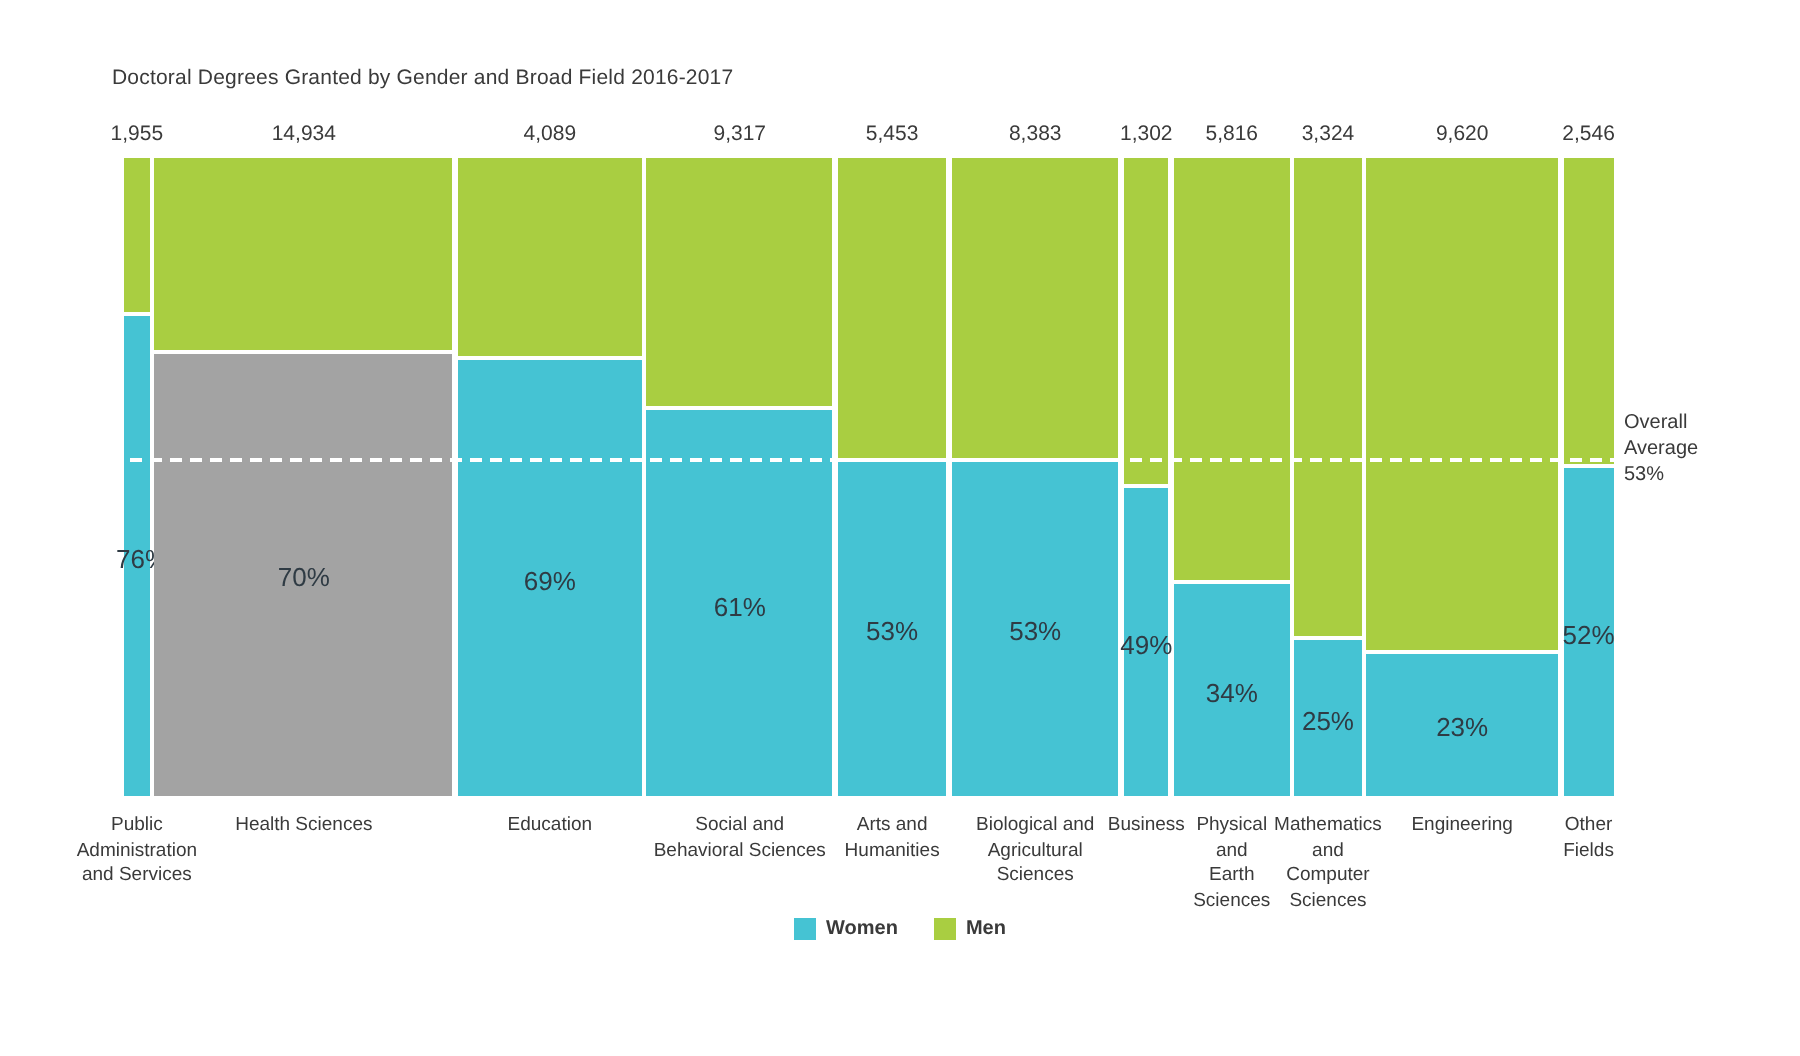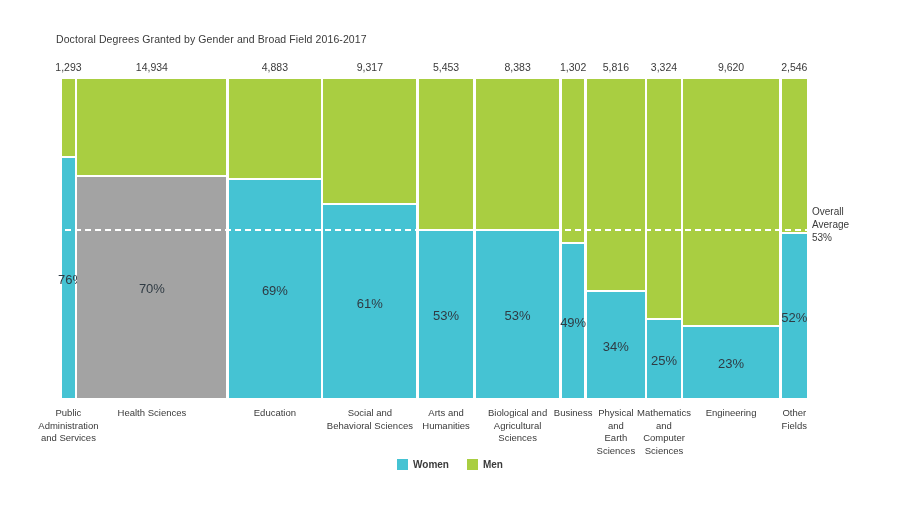--- a/index.html
+++ b/index.html
@@ -150,21 +150,21 @@
 
   <div id="chart-title">Doctoral Degrees Granted by Gender and Broad Field 2016-2017</div>
 
   <div id="plot">
 
   <div class="col" style="left: 0px; width: 12.9037px;">
         <div class="seg seg-men" style="height: 24%; background: rgb(169, 206, 65);"></div>
         <div class="seg seg-women" style="height: 76%; background: rgb(69, 195, 211);">
           <div class="pct-label" style="top: calc(50% - 6px); left: -4px; width: calc(100% + 8px);">76%</div>
         </div>
-        <div class="total-label">1,293</div>
+        <div class="total-label">1,955</div>
         <div class="cat-label" style="width: 78.4px;">
           <div>Public</div>
           <div>Administration</div>
           <div>and Services</div>
         </div>
       </div>
       <div class="col" style="left: 15.4037px; width: 149.036px;">
         <div class="seg seg-men" style="height: 30%; background: rgb(169, 206, 65);"></div>
         <div class="seg seg-women" style="height: 70%; background: #a3a3a3;">
           <div class="pct-label" style="top: calc(50% - 6px);">70%</div>
@@ -172,21 +172,21 @@
         <div class="total-label">14,934</div>
         <div class="cat-label" style="width: 149.036px;">
           <div>Health Sciences</div>
         </div>
       </div>
       <div class="col" style="left: 166.939px; width: 91.9523px;">
         <div class="seg seg-men" style="height: 31%; background: rgb(169, 206, 65);"></div>
         <div class="seg seg-women" style="height: 69%; background: rgb(69, 195, 211);">
           <div class="pct-label" style="top: calc(50% - 6px);">69%</div>
         </div>
-        <div class="total-label">4,883</div>
+        <div class="total-label">4,089</div>
         <div class="cat-label" style="width: 91.9523px;">
           <div>Education</div>
         </div>
       </div>
       <div class="col" style="left: 261.392px; width: 92.9802px;">
         <div class="seg seg-men" style="height: 39%; background: rgb(169, 206, 65);"></div>
         <div class="seg seg-women" style="height: 61%; background: rgb(69, 195, 211);">
           <div class="pct-label" style="top: calc(50% - 6px);">61%</div>
         </div>
         <div class="total-label">9,317</div>

